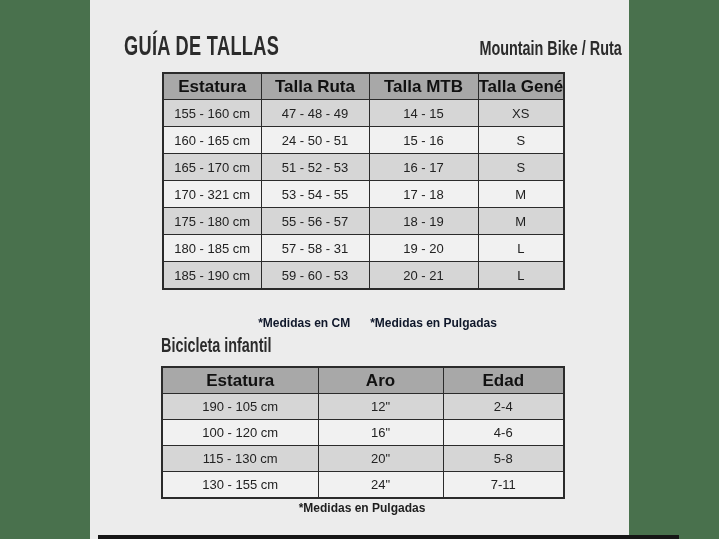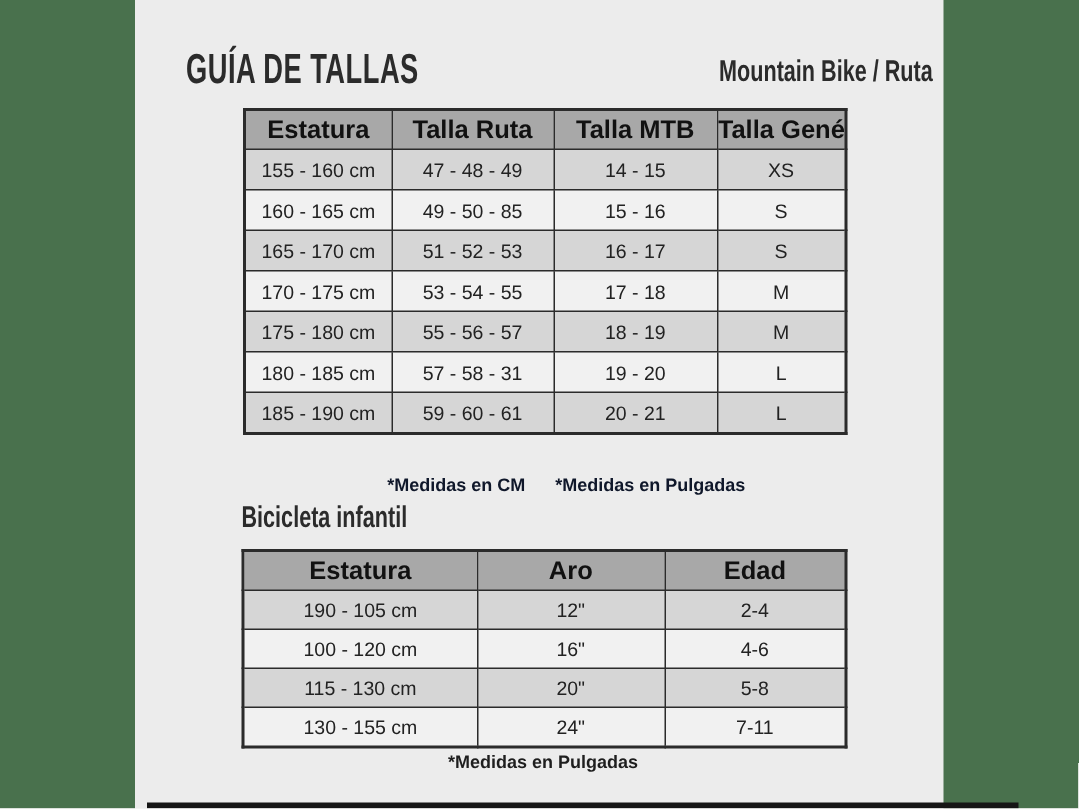--- a/index.html
+++ b/index.html
@@ -121,51 +121,51 @@
         </thead>
       <tbody>
           <tr class="row-gray">
             <td>155 - 160 cm</td>
             <td>47 - 48 - 49</td>
             <td>14 - 15</td>
             <td>XS</td>
           </tr>
           <tr class="row-light">
             <td>160 - 165 cm</td>
-            <td>49 - 50 - 85</td>
+            <td>24 - 50 - 51</td>
             <td>15 - 16</td>
             <td>S</td>
           </tr>
           <tr class="row-gray">
             <td>165 - 170 cm</td>
             <td>51 - 52 - 53</td>
             <td>16 - 17</td>
             <td>S</td>
           </tr>
           <tr class="row-light">
-            <td>170 - 175 cm</td>
+            <td>170 - 321 cm</td>
             <td>53 - 54 - 55</td>
             <td>17 - 18</td>
             <td>M</td>
           </tr>
           <tr class="row-gray">
             <td>175 - 180 cm</td>
             <td>55 - 56 - 57</td>
             <td>18 - 19</td>
             <td>M</td>
           </tr>
           <tr class="row-light">
             <td>180 - 185 cm</td>
             <td>57 - 58 - 31</td>
             <td>19 - 20</td>
             <td>L</td>
           </tr>
           <tr class="row-gray">
             <td>185 - 190 cm</td>
-            <td>59 - 60 - 61</td>
+            <td>59 - 60 - 53</td>
             <td>20 - 21</td>
             <td>L</td>
           </tr>
         </tbody>
     </table>
 
     <div class="footnotes-row">
       <span>*Medidas en CM</span>
       <span>*Medidas en Pulgadas</span>
     </div>

